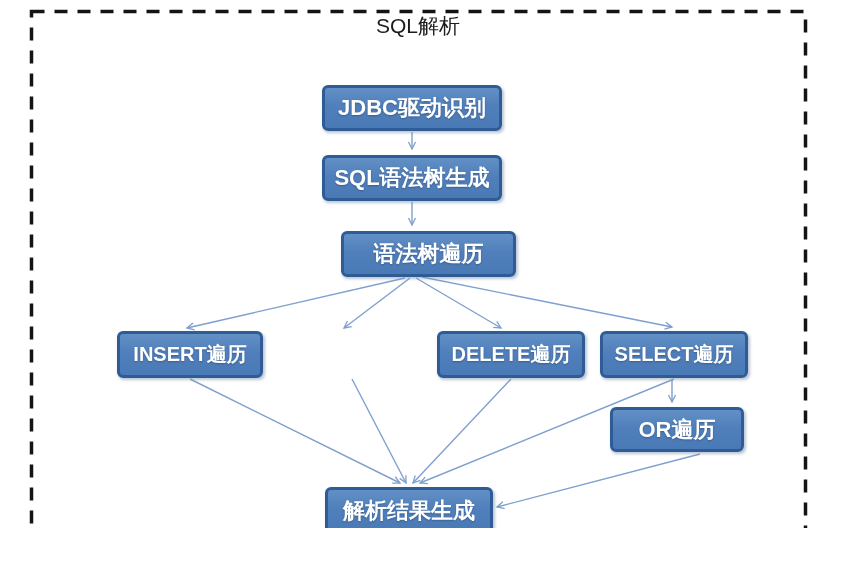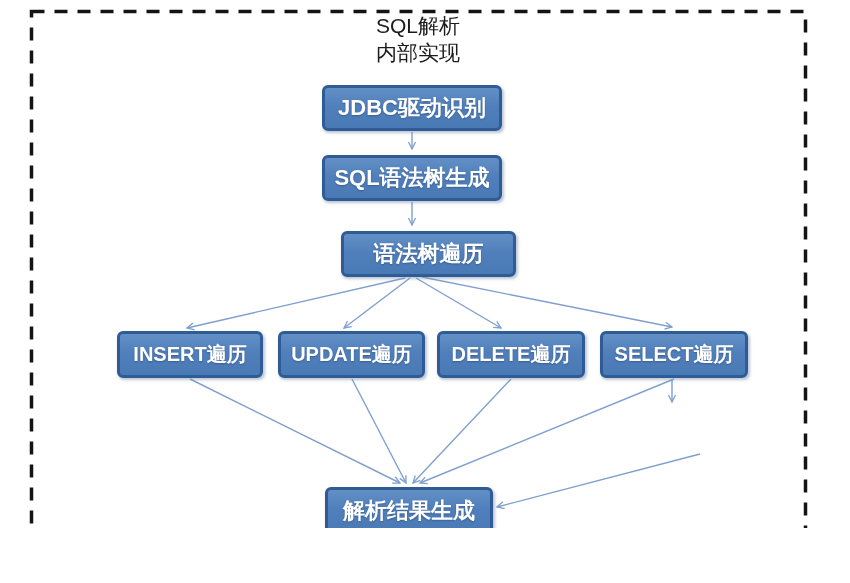--- a/index.html
+++ b/index.html
@@ -75,51 +75,50 @@
       <line x1="352" y1="379" x2="406" y2="483" marker-end="url(#arrowhead)"></line>
       <line x1="511" y1="379" x2="413" y2="483" marker-end="url(#arrowhead)"></line>
       <line x1="674" y1="379" x2="420" y2="483" marker-end="url(#arrowhead)"></line>
       <line x1="672" y1="379" x2="672" y2="402" marker-end="url(#arrowhead)"></line>
       <line x1="700" y1="454" x2="497" y2="507" marker-end="url(#arrowhead)"></line>
     </g>
   </svg>
 
   <div class="title">
     <div>SQL解析</div>
-    <div>内部实现</div>
   </div>
 
   <div class="node" style="left:322px; top:85px;  width:180px; height:46px;">
     <span>JDBC驱动识别</span>
   </div>
 
   <div class="node" style="left:322px; top:155px; width:180px; height:46px;">
     <span>SQL语法树生成</span>
   </div>
 
   <div class="node" style="left:325px; top:231px; width:175px; height:46px;margin-left:16px;">
     <span>语法树遍历</span>
   </div>
 
   <div class="node node-sm" style="left:117px; top:331px; width:146px; height:47px;">
     <span>INSERT遍历</span>
   </div>
 
-  <div class="node node-sm" style="left:278px; top:331px; width:147px; height:47px;">
-    <span>UPDATE遍历</span>
-  </div>
 
   <div class="node node-sm" style="left:437px; top:331px; width:148px; height:47px;">
     <span>DELETE遍历</span>
   </div>
 
   <div class="node node-sm" style="left:600px; top:331px; width:148px; height:47px;">
     <span>SELECT遍历</span>
   </div>
 
+  <div class="node" style="left:610px; top:407px; width:134px; height:45px;">
+    <span>OR遍历</span>
+  </div>
 
   <div class="node" style="left:325px; top:487px; width:168px; height:47px;">
     <span>解析结果生成</span>
   </div>
 
   <div class="watermark">
     <span class="wm-url">https://blog.csdn.net</span><span class="wm-badge">@51CTO博客</span>
   </div>
 
 </div>

